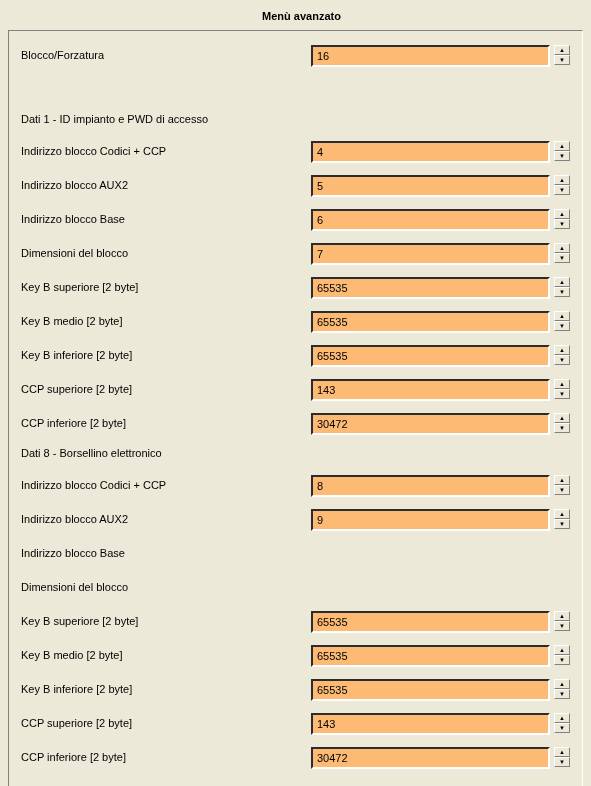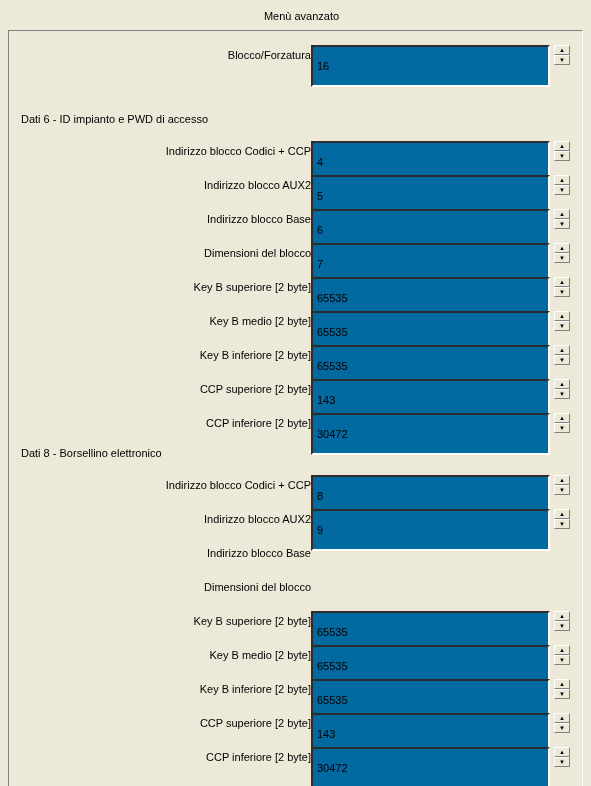--- a/index.html
+++ b/index.html
@@ -9,21 +9,21 @@
       background: #ece9d8;
       font-family: "Microsoft Sans Serif", Tahoma, Arial, sans-serif;
       font-size: 11px;
       color: #000;
       width: 591px;
       height: 786px;
       overflow: hidden;
     }
     .title {
       text-align: center;
-      font-weight: normal;
+      font-weight: bold;
       font-size: 11px;
       padding: 10px 0 8px 12px;
     }
     .panel {
       margin: 0 8px 8px 8px;
       border: 1px solid;
       border-top-color: #808080;
       border-left-color: #808080;
       border-bottom-color: #fff;
       border-right-color: #fff;
@@ -31,44 +31,43 @@
     }
     .row {
       display: flex;
       align-items: center;
       margin-bottom: 14px;
       height: 20px;
     }
     .label {
       width: 290px;
       font-size: 11px;
-      text-align: right;
     }
     .section-label {
       font-size: 11px;
       margin: 8px 0 14px 0;
       height: 14px;
     }
     .spinner {
       display: flex;
       flex: 1;
       align-items: stretch;
       height: 20px;
     }
     .spinner input {
       flex: 1;
       border: 2px inset #eee;
       border-top-color: #808080;
       border-left-color: #808080;
       border-bottom-color: #fff;
       border-right-color: #fff;
-      background: #0369a1;
+      background: #fdba74;
       font-family: inherit;
       font-size: 11px;
-      padding: 19px 4px;
+      padding: 9px 4px;
       outline: none;
     }
     .spin-btns {
       display: flex;
       flex-direction: column;
       width: 16px;
       margin-left: 4px;
     }
     .spin-btn {
       flex: 1;
@@ -103,21 +102,21 @@
       <div class="spin-btns">
         <div class="spin-btn">▲</div>
         <div class="spin-btn">▼</div>
       </div>
     </div>
   </div>
 
   <div class="row">
   </div>
 
-  <div class="section-label">Dati 6 - ID impianto e PWD di accesso</div>
+  <div class="section-label">Dati 1 - ID impianto e PWD di accesso</div>
 
   <div class="row">
     <div class="label">Indirizzo blocco Codici + CCP</div>
     <div class="spinner">
       <input type="text" value="4" style="">
       <div class="spin-btns">
         <div class="spin-btn">▲</div>
         <div class="spin-btn">▼</div>
       </div>
     </div>

